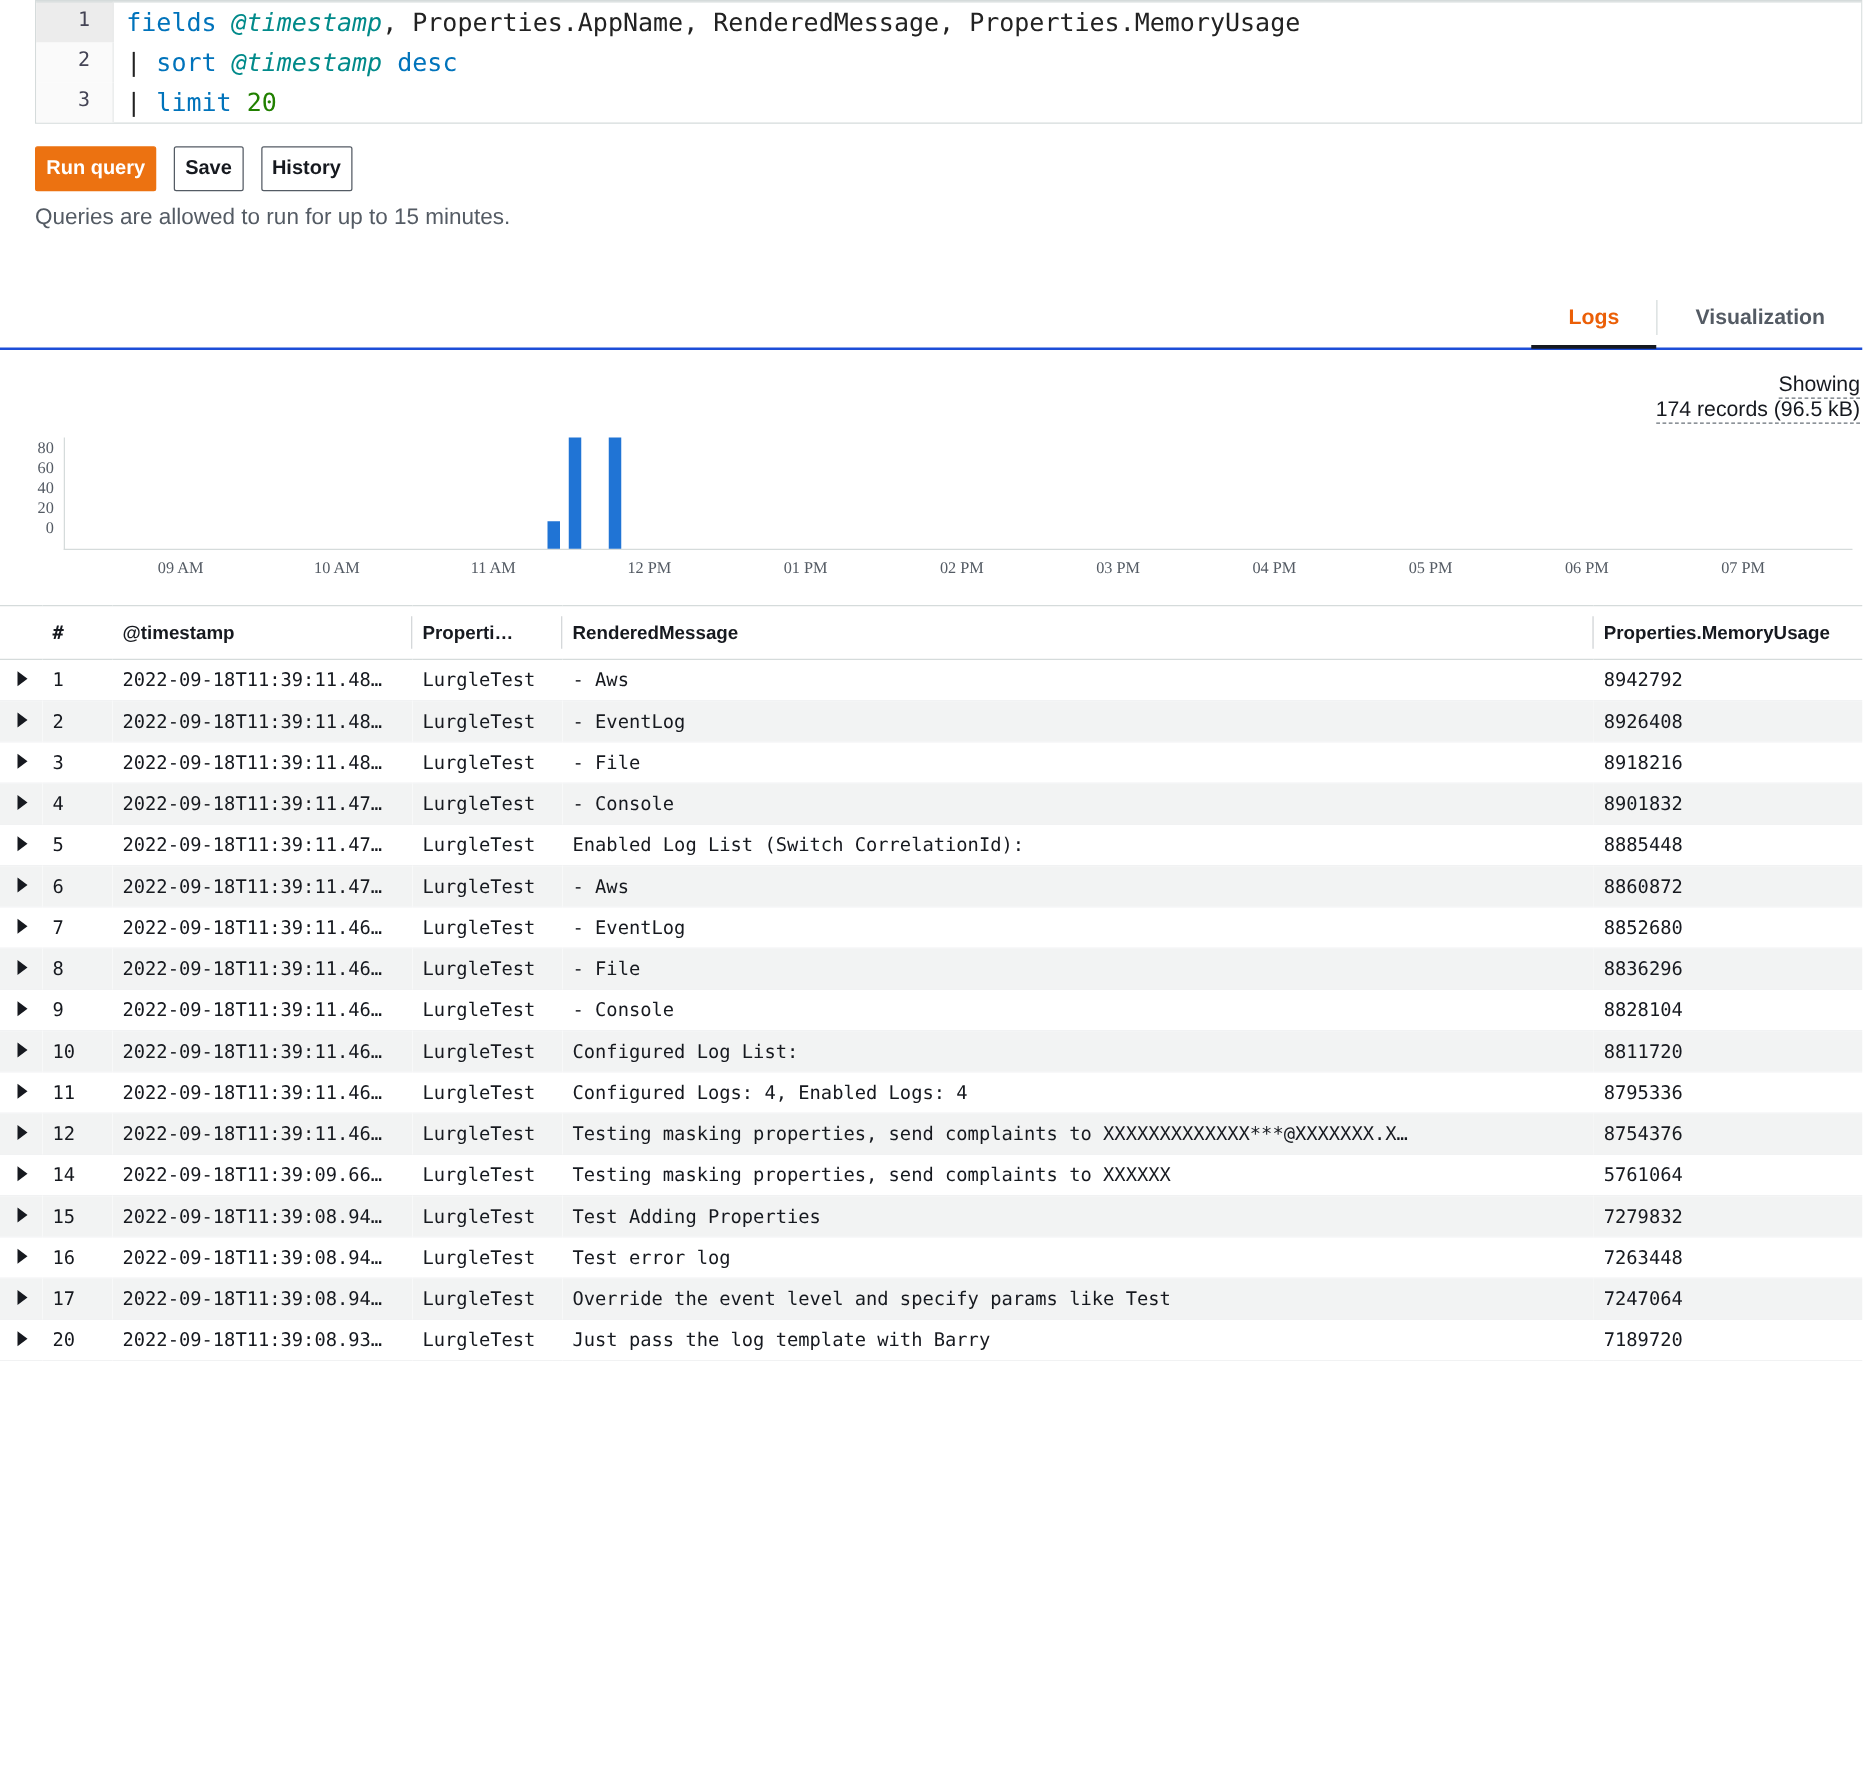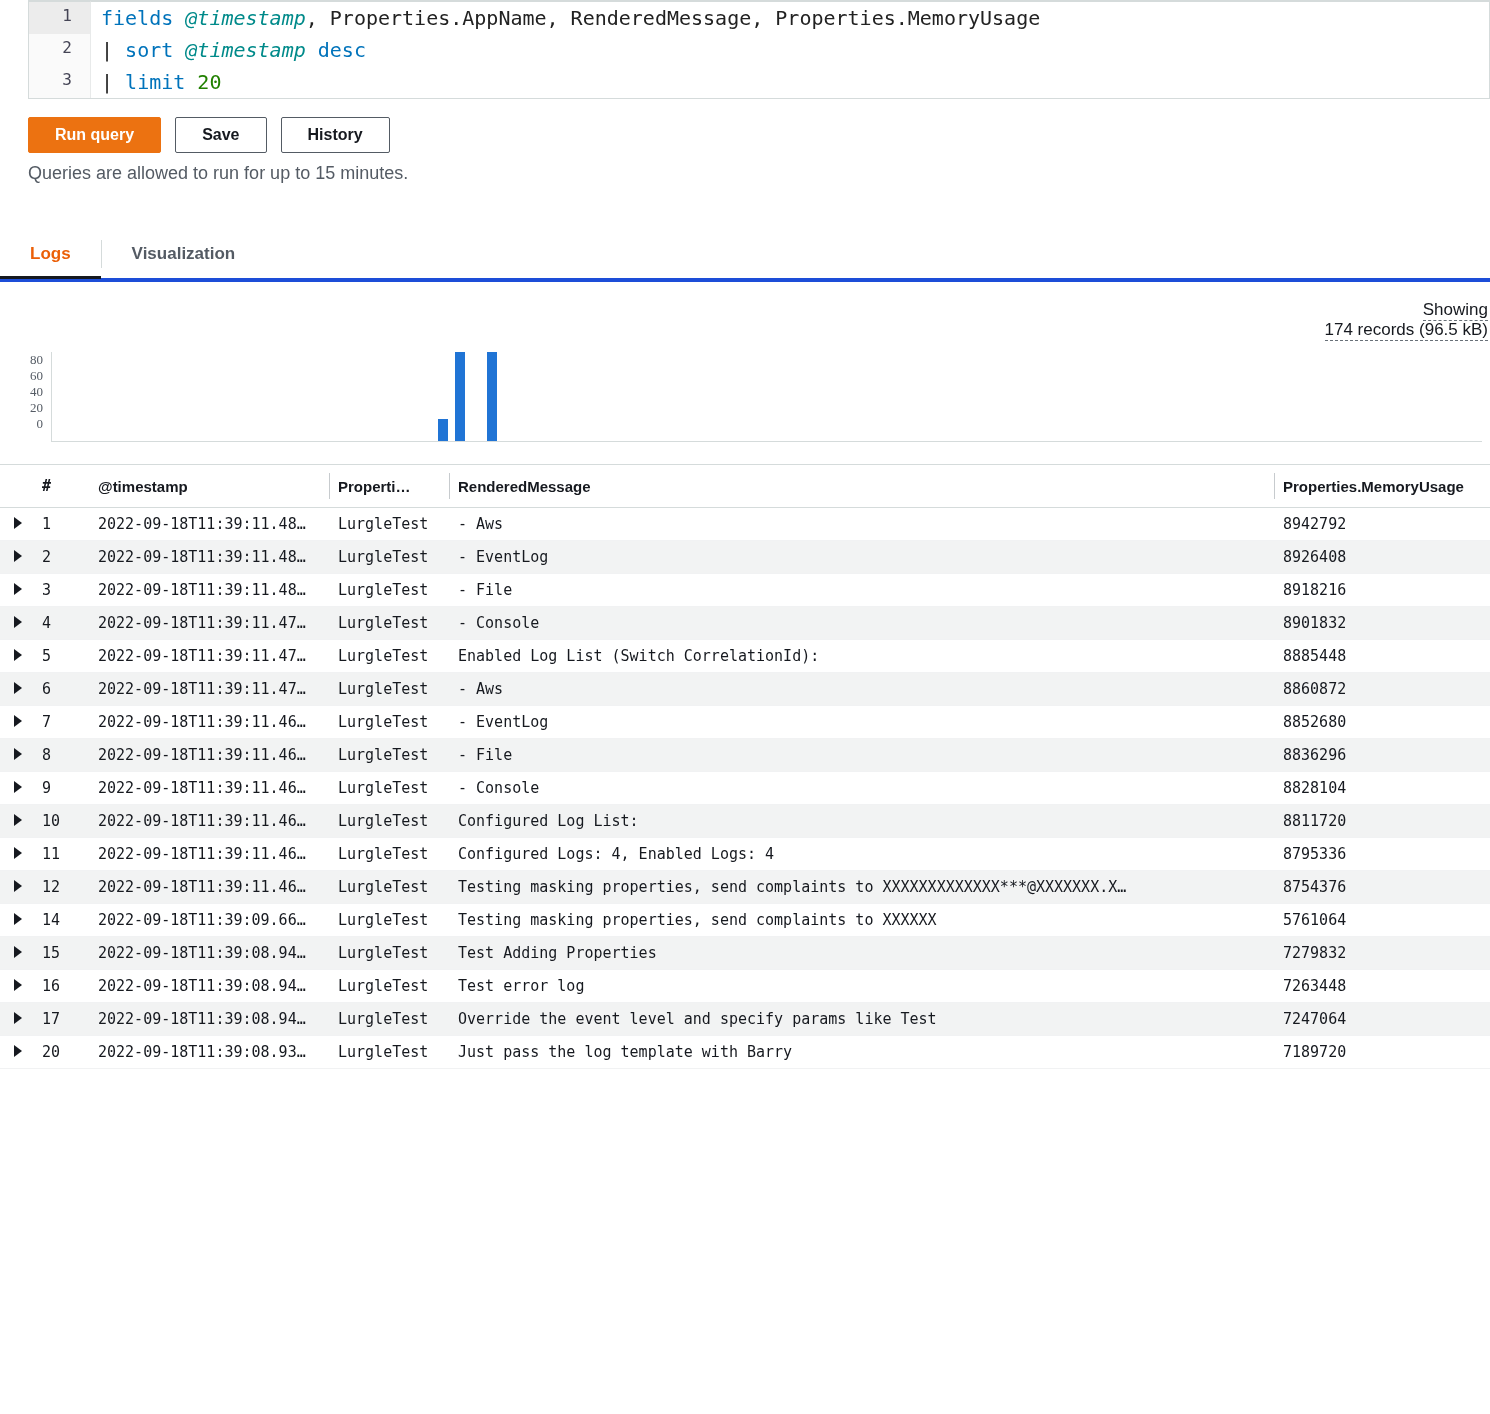--- a/index.html
+++ b/index.html
@@ -38,43 +38,44 @@
   .id { color: #008a8a; font-style: italic; }
   .plain { color: #222; }
   .num { color: #218000; }
   .toolbar {
     display: flex;
     gap: 14px;
     padding: 18px 0 0 28px;
     align-items: center;
   }
   .btn {
-    padding: 8px 26px;
+    padding: 8px 8px;
     font-size: 16px;
     font-weight: 700;
     border-radius: 2px;
     cursor: pointer;
     border: 1px solid #545b64;
     background: #fff;
     color: #16191f;
   }
   .btn-primary {
     background: #ec7211;
     border-color: #ec7211;
     color: #fff;
   }
   .note {
     padding: 10px 0 16px 28px;
     font-size: 18px;
     color: #545b64;
   }
   .tabs {
     display: flex;
-    border-bottom: 4px solid #1d4ed8;
+    border-bottom: 2px solid #1d4ed8;
     margin-top: 30px;
+    justify-content: flex-end;
   }
   .tab {
     padding: 14px 30px;
     font-size: 17px;
     font-weight: 700;
     color: #545b64;
     cursor: pointer;
     position: relative;
   }
   .tab.active { color: #eb5f07; }
@@ -182,20 +183,33 @@
         <div>40</div>
         <div>20</div>
         <div>0</div>
       </div>
     <div class="plot" id="plot">
         <div class="bar" style="left: 27%; height: 25%;"></div>
         <div class="bar" style="left: 28.2%; height: 100%;"></div>
         <div class="bar" style="left: 30.4%; height: 100%;"></div>
       </div>
   </div>
+  <div class="xaxis" id="xaxis">
+      <div class="xtick">09 AM</div>
+      <div class="xtick">10 AM</div>
+      <div class="xtick">11 AM</div>
+      <div class="xtick">12 PM</div>
+      <div class="xtick">01 PM</div>
+      <div class="xtick">02 PM</div>
+      <div class="xtick">03 PM</div>
+      <div class="xtick">04 PM</div>
+      <div class="xtick">05 PM</div>
+      <div class="xtick">06 PM</div>
+      <div class="xtick">07 PM</div>
+    </div>
 </div>
 
 <table class="table">
   <thead>
     <tr>
       <th class="col-expand"></th>
       <th class="col-idx">#</th>
       <th class="col-ts"><span>@timestamp</span><span class="resizer"></span></th>
       <th class="col-app"><span>Properti…</span><span class="resizer"></span></th>
       <th class="col-msg"><span>RenderedMessage</span><span class="resizer"></span></th>

